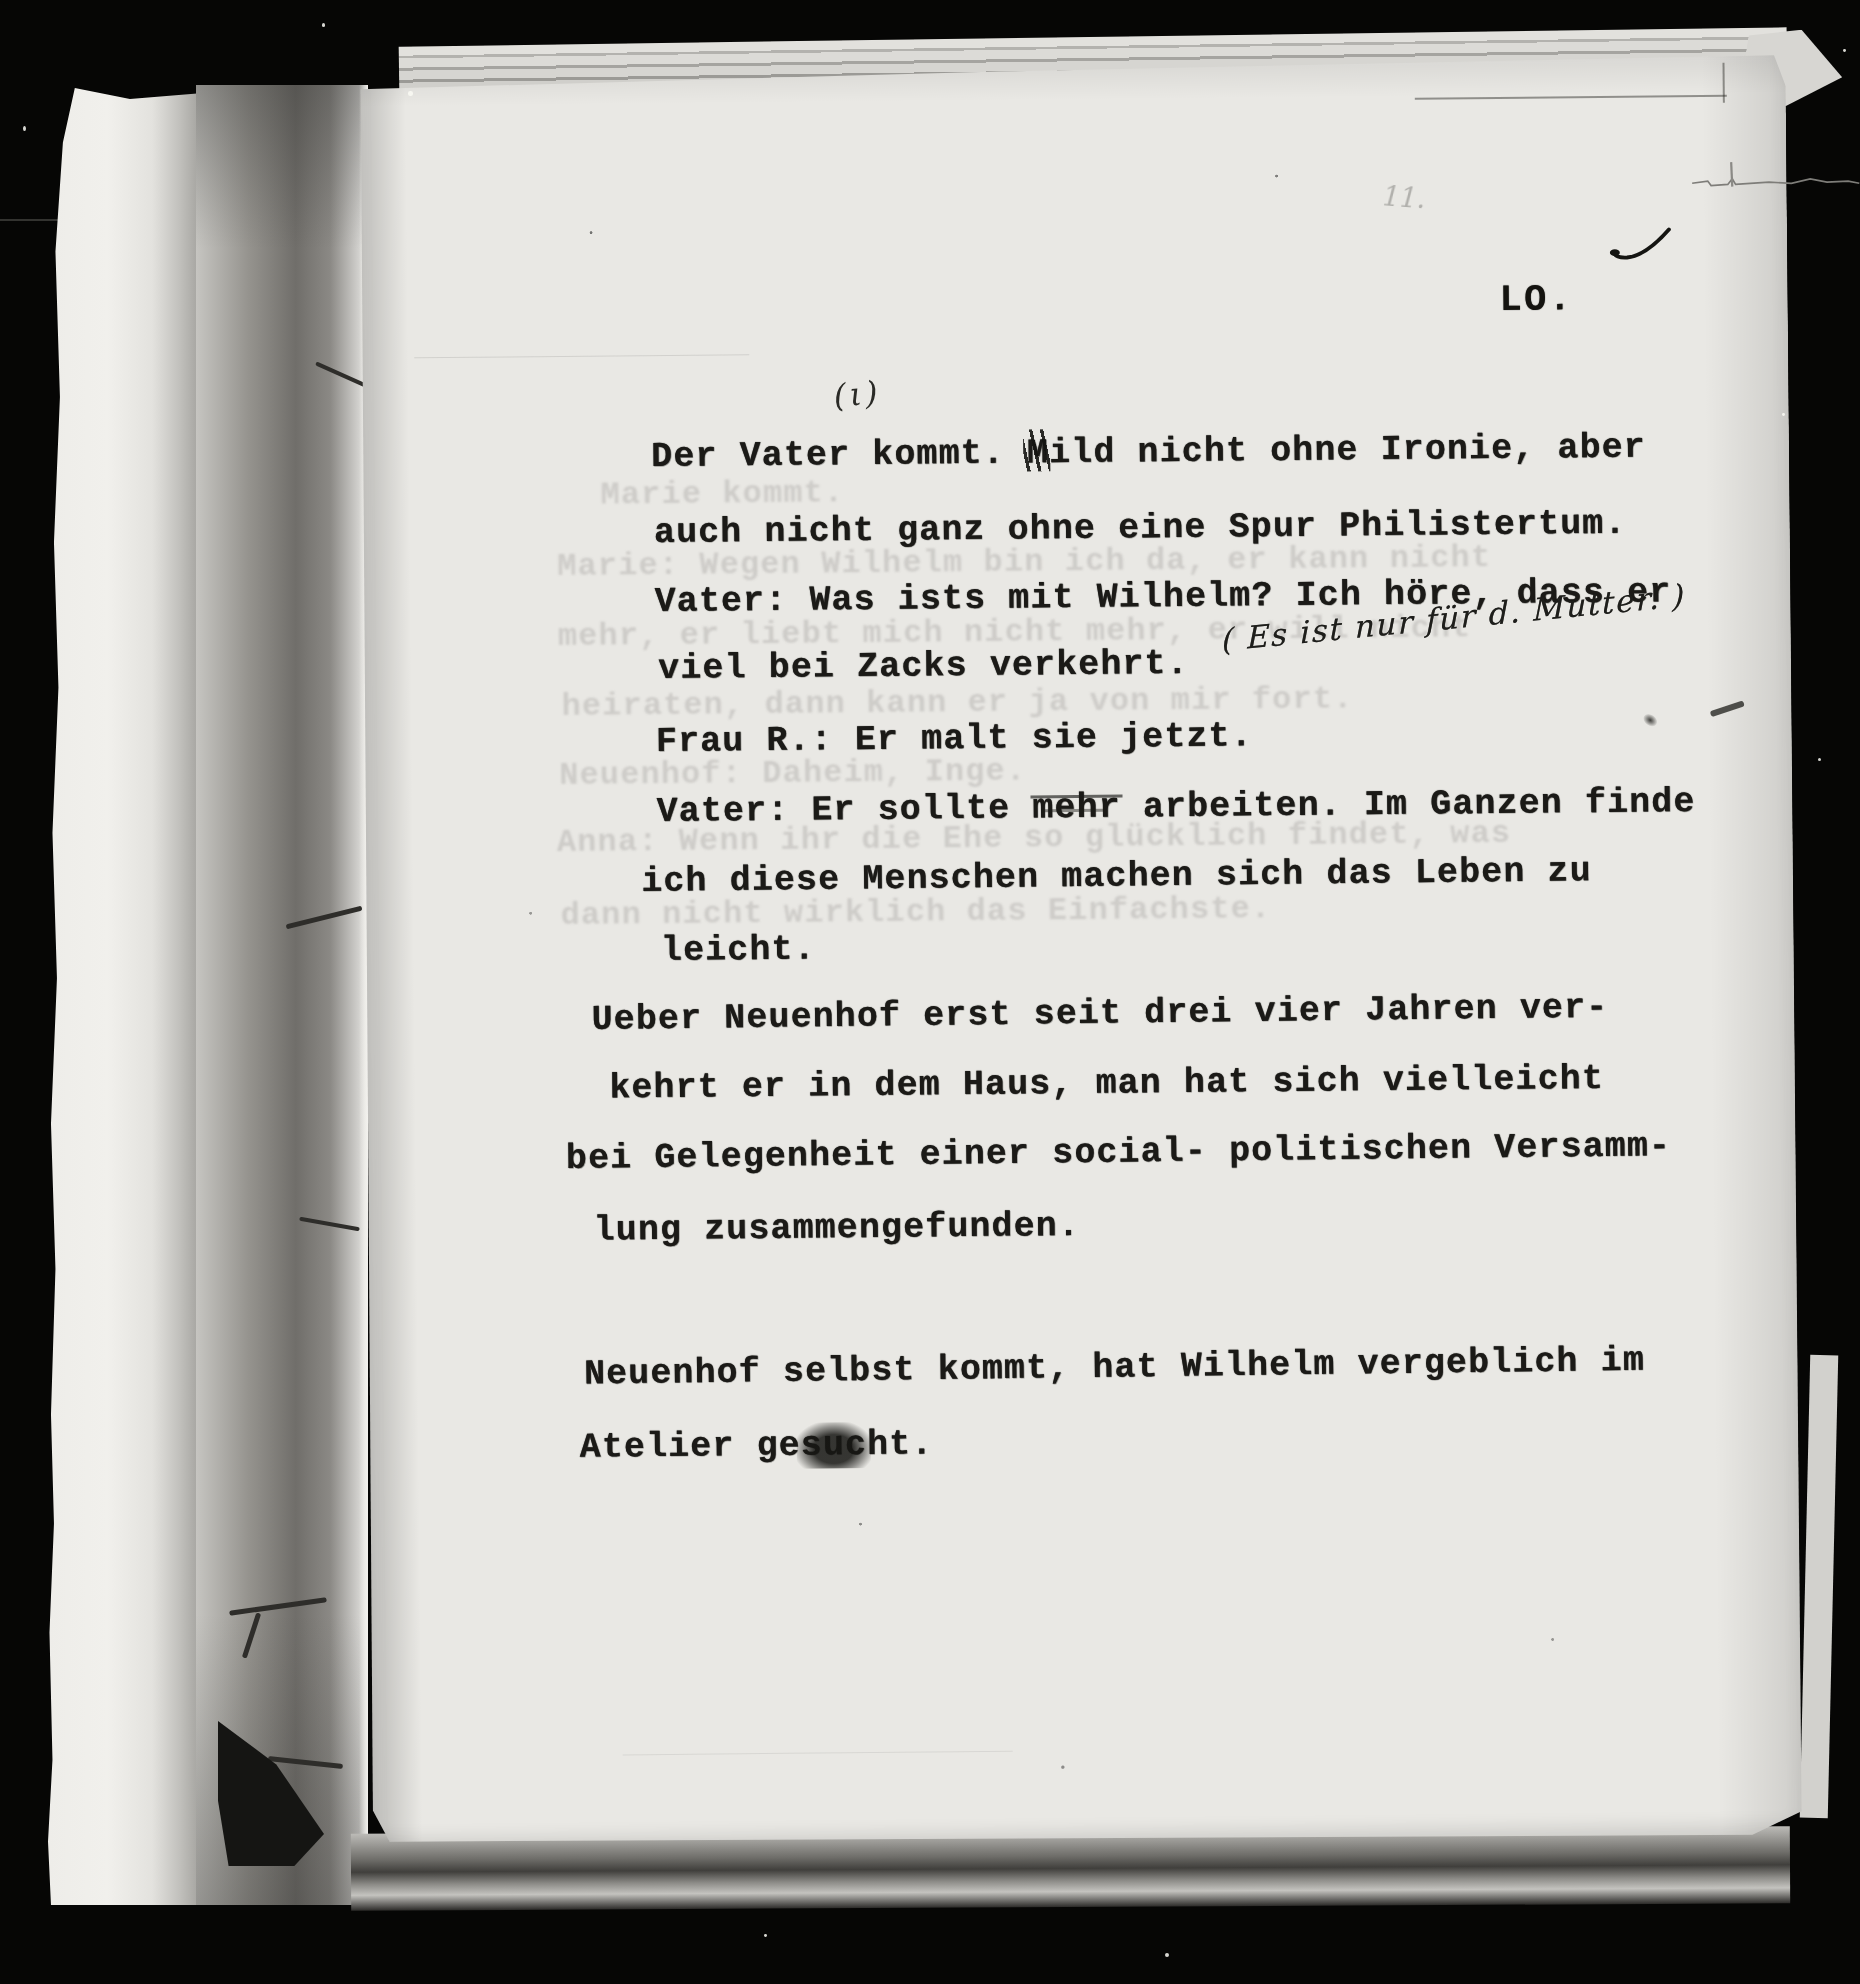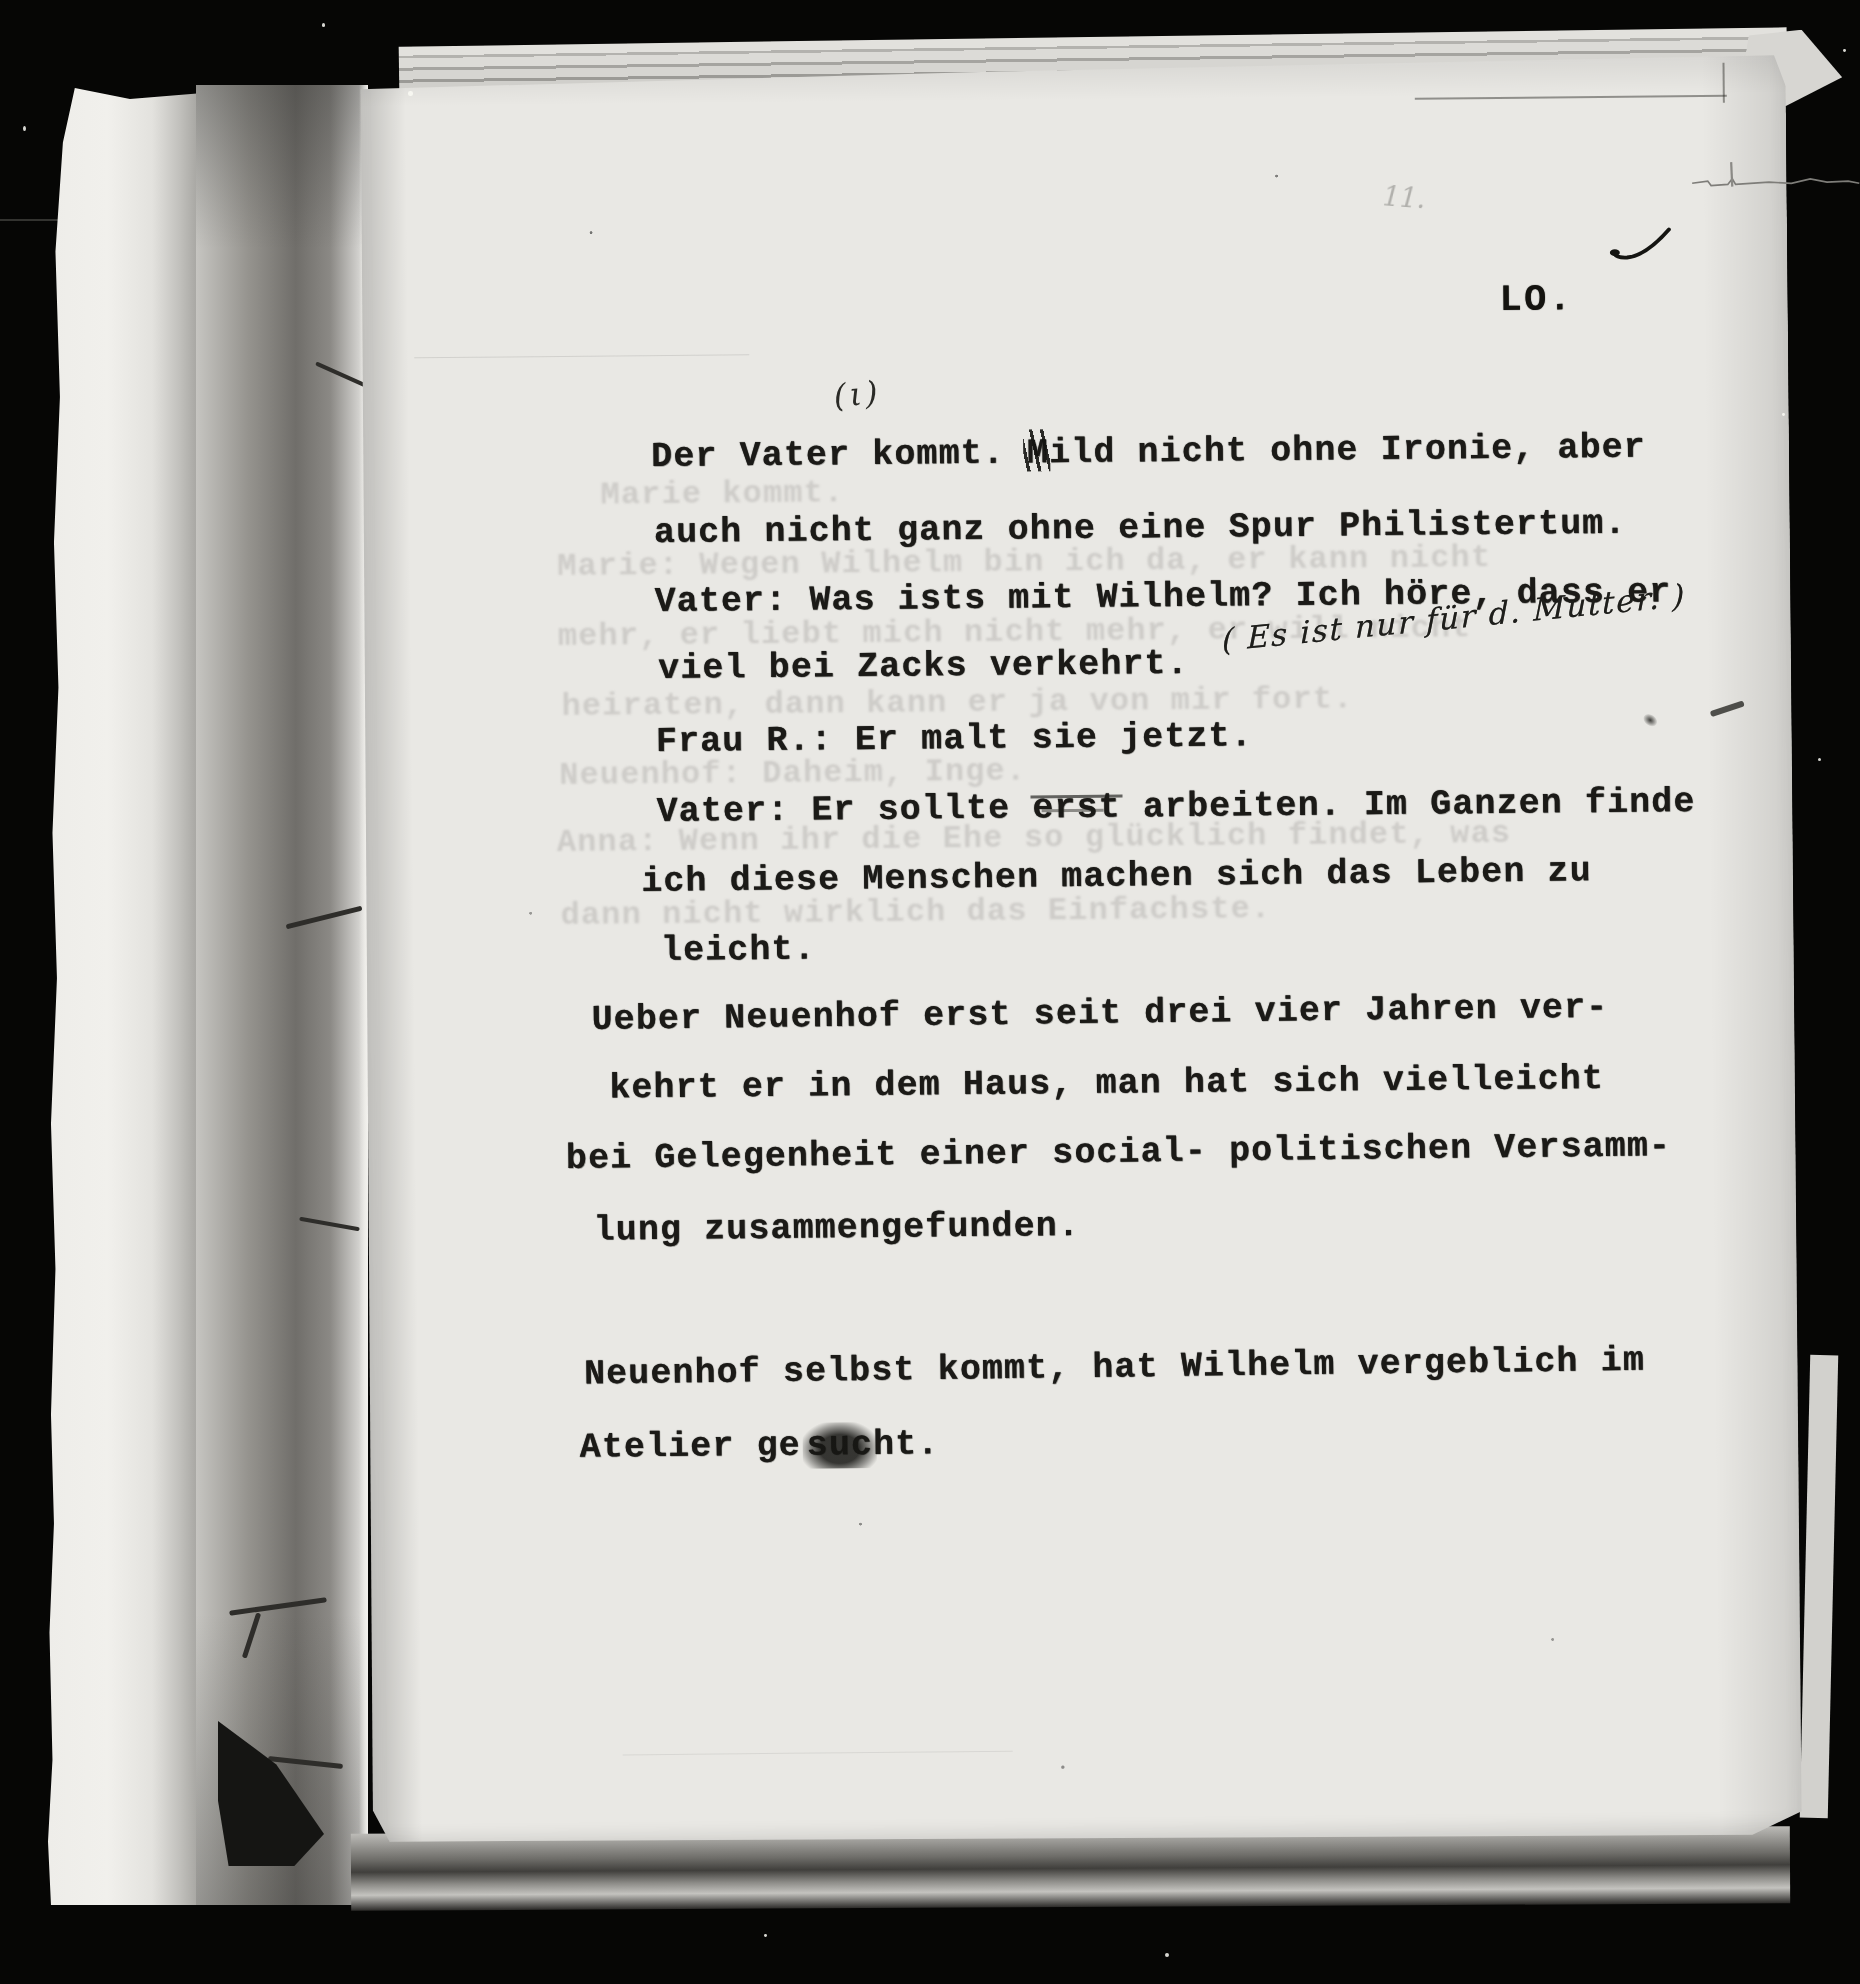--- a/index.html
+++ b/index.html
@@ -75,21 +75,21 @@
 
   
   .struck{position:relative;display:inline-block;}
   .struck::after{content:"";position:absolute;left:-3.3px;right:-1.1px;top:-4.5px;bottom:2.2px;
     background:repeating-linear-gradient(78deg,transparent 0 3.9px,rgba(20,20,17,.9) 3.9px 7.2px,transparent 7.2px 10.6px);}
   
   .xover{position:relative;display:inline-block;}
   .xover::after{content:"";position:absolute;left:-2.2px;right:-2.2px;top:18%;height:3.3px;background:rgba(28,28,25,.65);}
   .xover::before{content:"";position:absolute;left:10%;right:20%;top:52%;height:2.8px;background:rgba(28,28,25,.45);}
   
-  .blot{position:relative;display:inline-block;margin-left:6px;}
+  .blot{position:relative;display:inline-block;}
   .blot::after{content:"";position:absolute;inset:-8% -6%;
     background:radial-gradient(ellipse at 50% 58%,rgba(22,22,19,.85) 0 38%,rgba(22,22,19,.4) 60%,transparent 78%);}
 
   
   .gl{position:absolute;font-weight:700;font-size:32px;letter-spacing:1.1px;white-space:pre;
       color:rgba(70,68,64,.17);filter:blur(1.1px);}
   #ghost-lines .gl:nth-child(1){left:241px;top:411px;}
   #ghost-lines .gl:nth-child(2){left:197px;top:482px;}
   #ghost-lines .gl:nth-child(3){left:197px;top:552px;}
   #ghost-lines .gl:nth-child(4){left:200px;top:622px;}
@@ -159,21 +159,21 @@
         <div class="gl">Anna: Wenn ihr die Ehe so glücklich findet, was</div>
         <div class="gl">dann nicht wirklich das Einfachste.</div>
       </div>
 
     <div id="typed-lines">
         <div class="tl"><span>Der Vater kommt. </span><span class="struck">M</span><span>ild nicht ohne Ironie, aber</span></div>
         <div class="tl"><span>auch nicht ganz ohne eine Spur Philistertum.</span></div>
         <div class="tl"><span>Vater: Was ists mit Wilhelm? Ich höre, dass er</span></div>
         <div class="tl"><span>viel bei Zacks verkehrt.</span></div>
         <div class="tl"><span>Frau R.: Er malt sie jetzt.</span></div>
-        <div class="tl"><span>Vater: Er sollte </span><span class="xover">erst</span><span> arbeiten. Im Ganzen finde</span></div>
+        <div class="tl"><span>Vater: Er sollte </span><span class="xover">mehr</span><span> arbeiten. Im Ganzen finde</span></div>
         <div class="tl"><span>ich diese Menschen machen sich das Leben zu</span></div>
         <div class="tl"><span>leicht.</span></div>
         <div class="tl"><span>Ueber Neuenhof erst seit drei vier Jahren ver-</span></div>
         <div class="tl"><span>kehrt er in dem Haus, man hat sich vielleicht</span></div>
         <div class="tl"><span>bei Gelegenheit einer social- politischen Versamm-</span></div>
         <div class="tl"><span>lung zusammengefunden.</span></div>
         <div class="tl"><span>Neuenhof selbst kommt, hat Wilhelm vergeblich im</span></div>
         <div class="tl"><span>Atelier ge</span><span class="blot">suc</span><span>ht.</span></div>
       </div>
 

